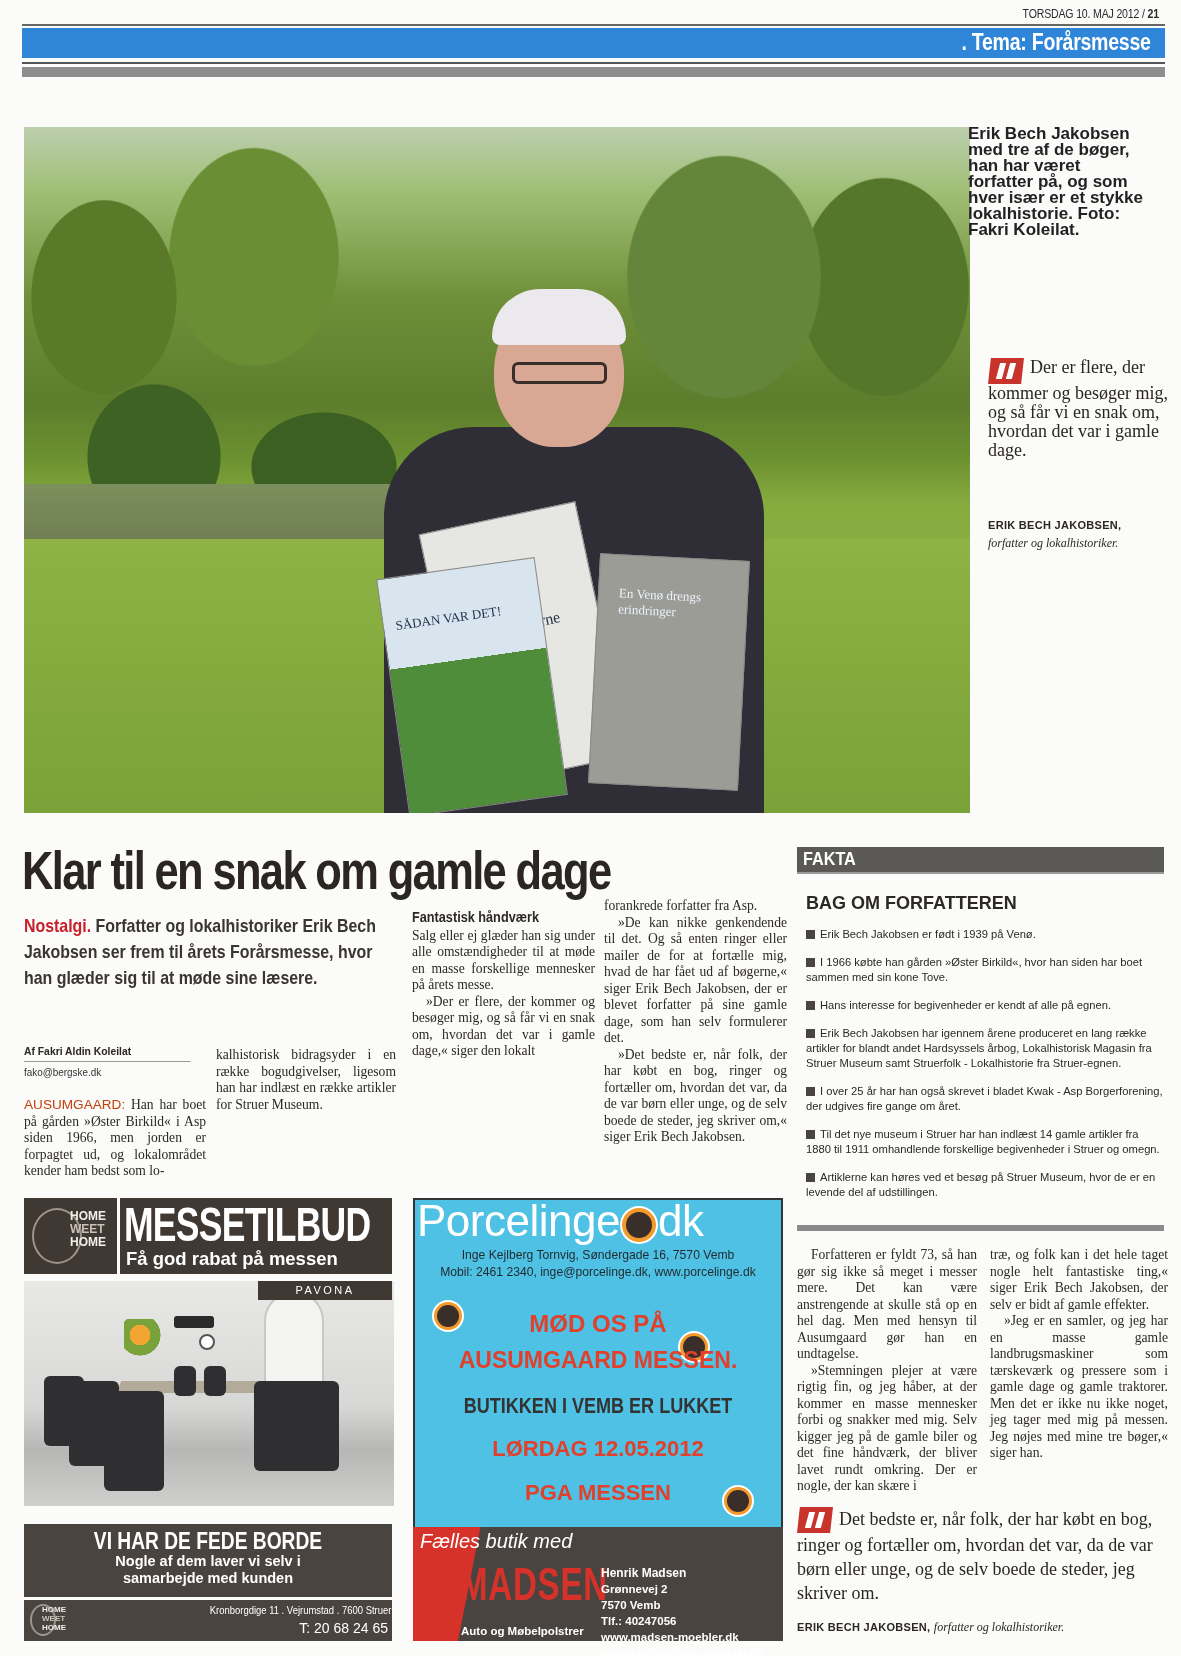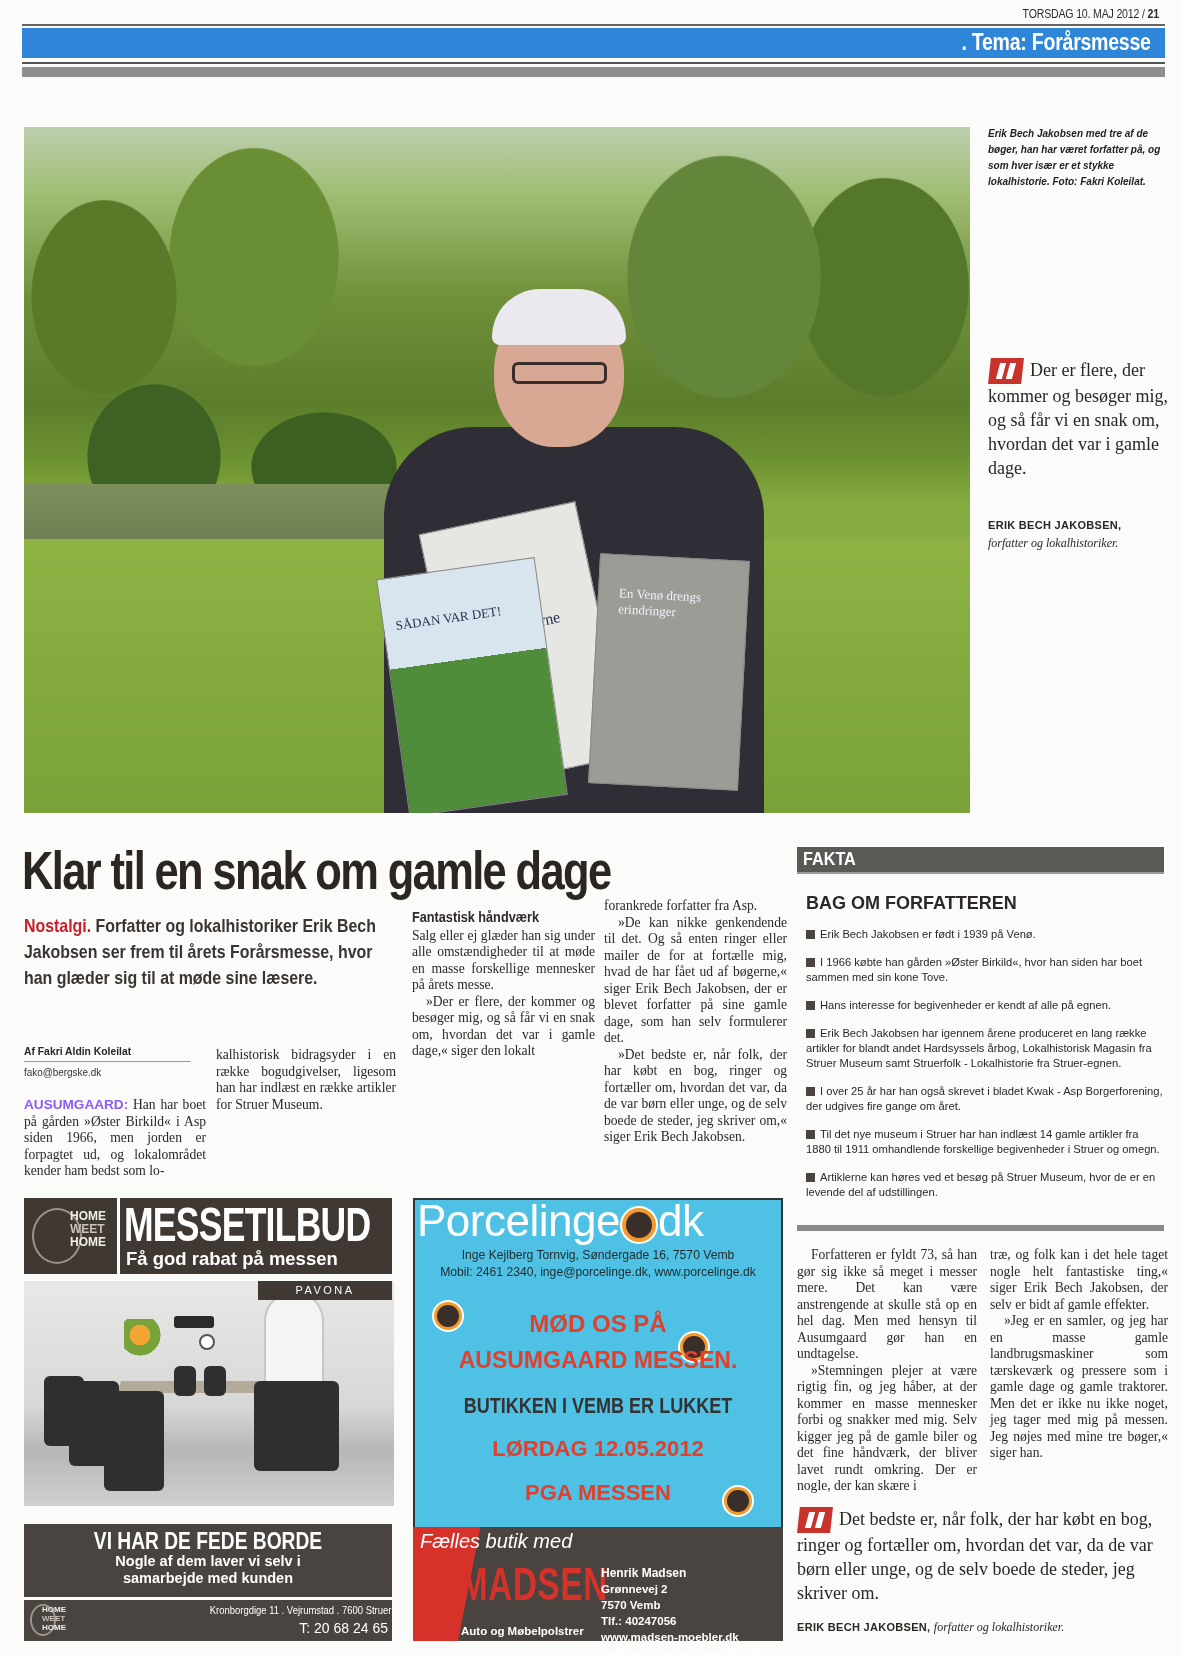--- a/index.html
+++ b/index.html
@@ -34,43 +34,43 @@
   .photo .man-hair { position:absolute; left:468px; top:162px; width:134px; height:56px; background:#ece9ee; border-radius: 60px 60px 10px 10px; }
   .photo .glasses { position:absolute; left:488px; top:235px; width:95px; height:22px; border:3px solid #3a2e2a; border-radius:6px; }
   .photo .book { position:absolute; border:1px solid #888; }
   .photo .book-1 { left:368px; top:440px; width:160px; height:240px; background:linear-gradient(180deg,#d8e4ee 0 38%, #4f8d3a 38% 100%); transform: rotate(-8deg); }
   .photo .book-2 { left:420px; top:388px; width:160px; height:260px; background:#e6e6e2; transform: rotate(-12deg); }
   .photo .book-3 { left:570px; top:430px; width:150px; height:230px; background:#9b9c96; transform: rotate(3deg); }
   .photo .book-title { position:absolute; font-family:"Liberation Serif",serif; font-size:13px; color:#1e2f4a; }
   .photo .book-3 .book-title { color:#eef2fb; }
 
   
-  .caption { left: 988px; top: 126px; width: 180px; font-family: "Liberation Sans", sans-serif; font-weight: bold; font-size: 10px; line-height: 16px; color: #222; font-style: italic; }
-  .pull-quote-1 { left: 988px; top: 358px; width: 180px; font-size: 18px; line-height: 24px; color: #2a2624; }
+  .caption { left: 968px; top: 126px; width: 180px; font-family: "Liberation Sans", sans-serif; font-weight: bold; font-size: 17px; line-height: 16px; color: #222; }
+  .pull-quote-1 { left: 988px; top: 358px; width: 180px; font-size: 18px; line-height: 19px; color: #2a2624; }
   .quote-mark { display:inline-block; width: 36px; height: 26px; background: #c8342c; margin-right: 6px; vertical-align: top; position: relative; clip-path: polygon(8% 0, 100% 0, 92% 100%, 0 100%); }
   .quote-mark::before, .quote-mark::after { content:""; position:absolute; top:5px; width:6px; height:16px; background:#fff; transform: skewX(-15deg); }
   .quote-mark::before { left: 10px; } .quote-mark::after { left: 20px; }
   .quote-attr-1 { left: 988px; top: 519px; width: 190px; font-family:"Liberation Sans",sans-serif; font-weight:bold; font-size: 11px; letter-spacing: 0.3px; }
   .quote-attr-role-1 { left: 988px; top: 536px; width: 190px; font-style: italic; font-size: 12px; }
 
   
   .headline { left: 22px; top: 840px; font-family: "Liberation Sans", sans-serif; font-weight: bold; font-size: 53px; letter-spacing: -2px; color: #2b2622; transform: scaleX(0.82); transform-origin: left; white-space: nowrap; }
 
   
   .lead { left: 24px; top: 913px; width: 360px; font-family:"Liberation Sans",sans-serif; font-weight:bold; font-size: 18.5px; line-height: 26px; color:#3a3532; transform: scaleX(0.86); transform-origin: left; width: 410px; }
   .lead .kicker { color: #c8202a; }
 
   .byline { left: 24px; top: 1045px; width: 185px; font-family:"Liberation Sans",sans-serif; font-weight:bold; font-size: 11.5px; border-bottom: 1px solid #999; padding-bottom: 4px; transform: scaleX(0.9); transform-origin:left; }
   .email { left: 24px; top: 1066px; font-family:"Liberation Sans",sans-serif; font-size: 11px; color:#333; transform: scaleX(0.9); transform-origin:left; }
 
   .col { font-size: 13.6px; line-height: 16.5px; color:#2c2826; text-align: justify; }
   .col p { text-indent: 0; }
   .col p.ind { text-indent: 14px; }
   .col-1a { left: 24px; top: 1097px; width: 182px; }
-  .col-1a .dateline-kw { color:#8b5cf6; font-family:"Liberation Sans",sans-serif; font-weight:bold; }
+  .col-1a .dateline-kw { color:#c2410c; font-family:"Liberation Sans",sans-serif; font-weight:normal; }
   .col-1b { left: 216px; top: 1047px; width: 180px; }
   .col-2 { left: 412px; top: 898px; width: 183px; }
   .col-3 { left: 604px; top: 898px; width: 183px; }
   .subhead { font-family:"Liberation Sans",sans-serif; font-weight:bold; font-size: 13.8px; margin: 12px 0 1px; transform: scaleX(0.92); transform-origin:left; }
 
   
   .fakta-bar { left: 797px; top: 847px; width: 367px; height: 27px; background: #5b5956; border-bottom: 2px solid #999; }
   .fakta-label { left: 803px; top: 849px; color:#fff; font-family:"Liberation Sans",sans-serif; font-weight:bold; font-size: 18px; transform: scaleX(0.9); transform-origin:left; }
   .fakta-title { left: 806px; top: 893px; font-family:"Liberation Sans",sans-serif; font-weight:bold; font-size: 18px; color:#2b2826; }
   .fakta-list { left: 806px; top: 927px; width: 360px; list-style: none; font-family:"Liberation Sans",sans-serif; font-size: 11.2px; line-height: 15px; color:#2b2826; }

